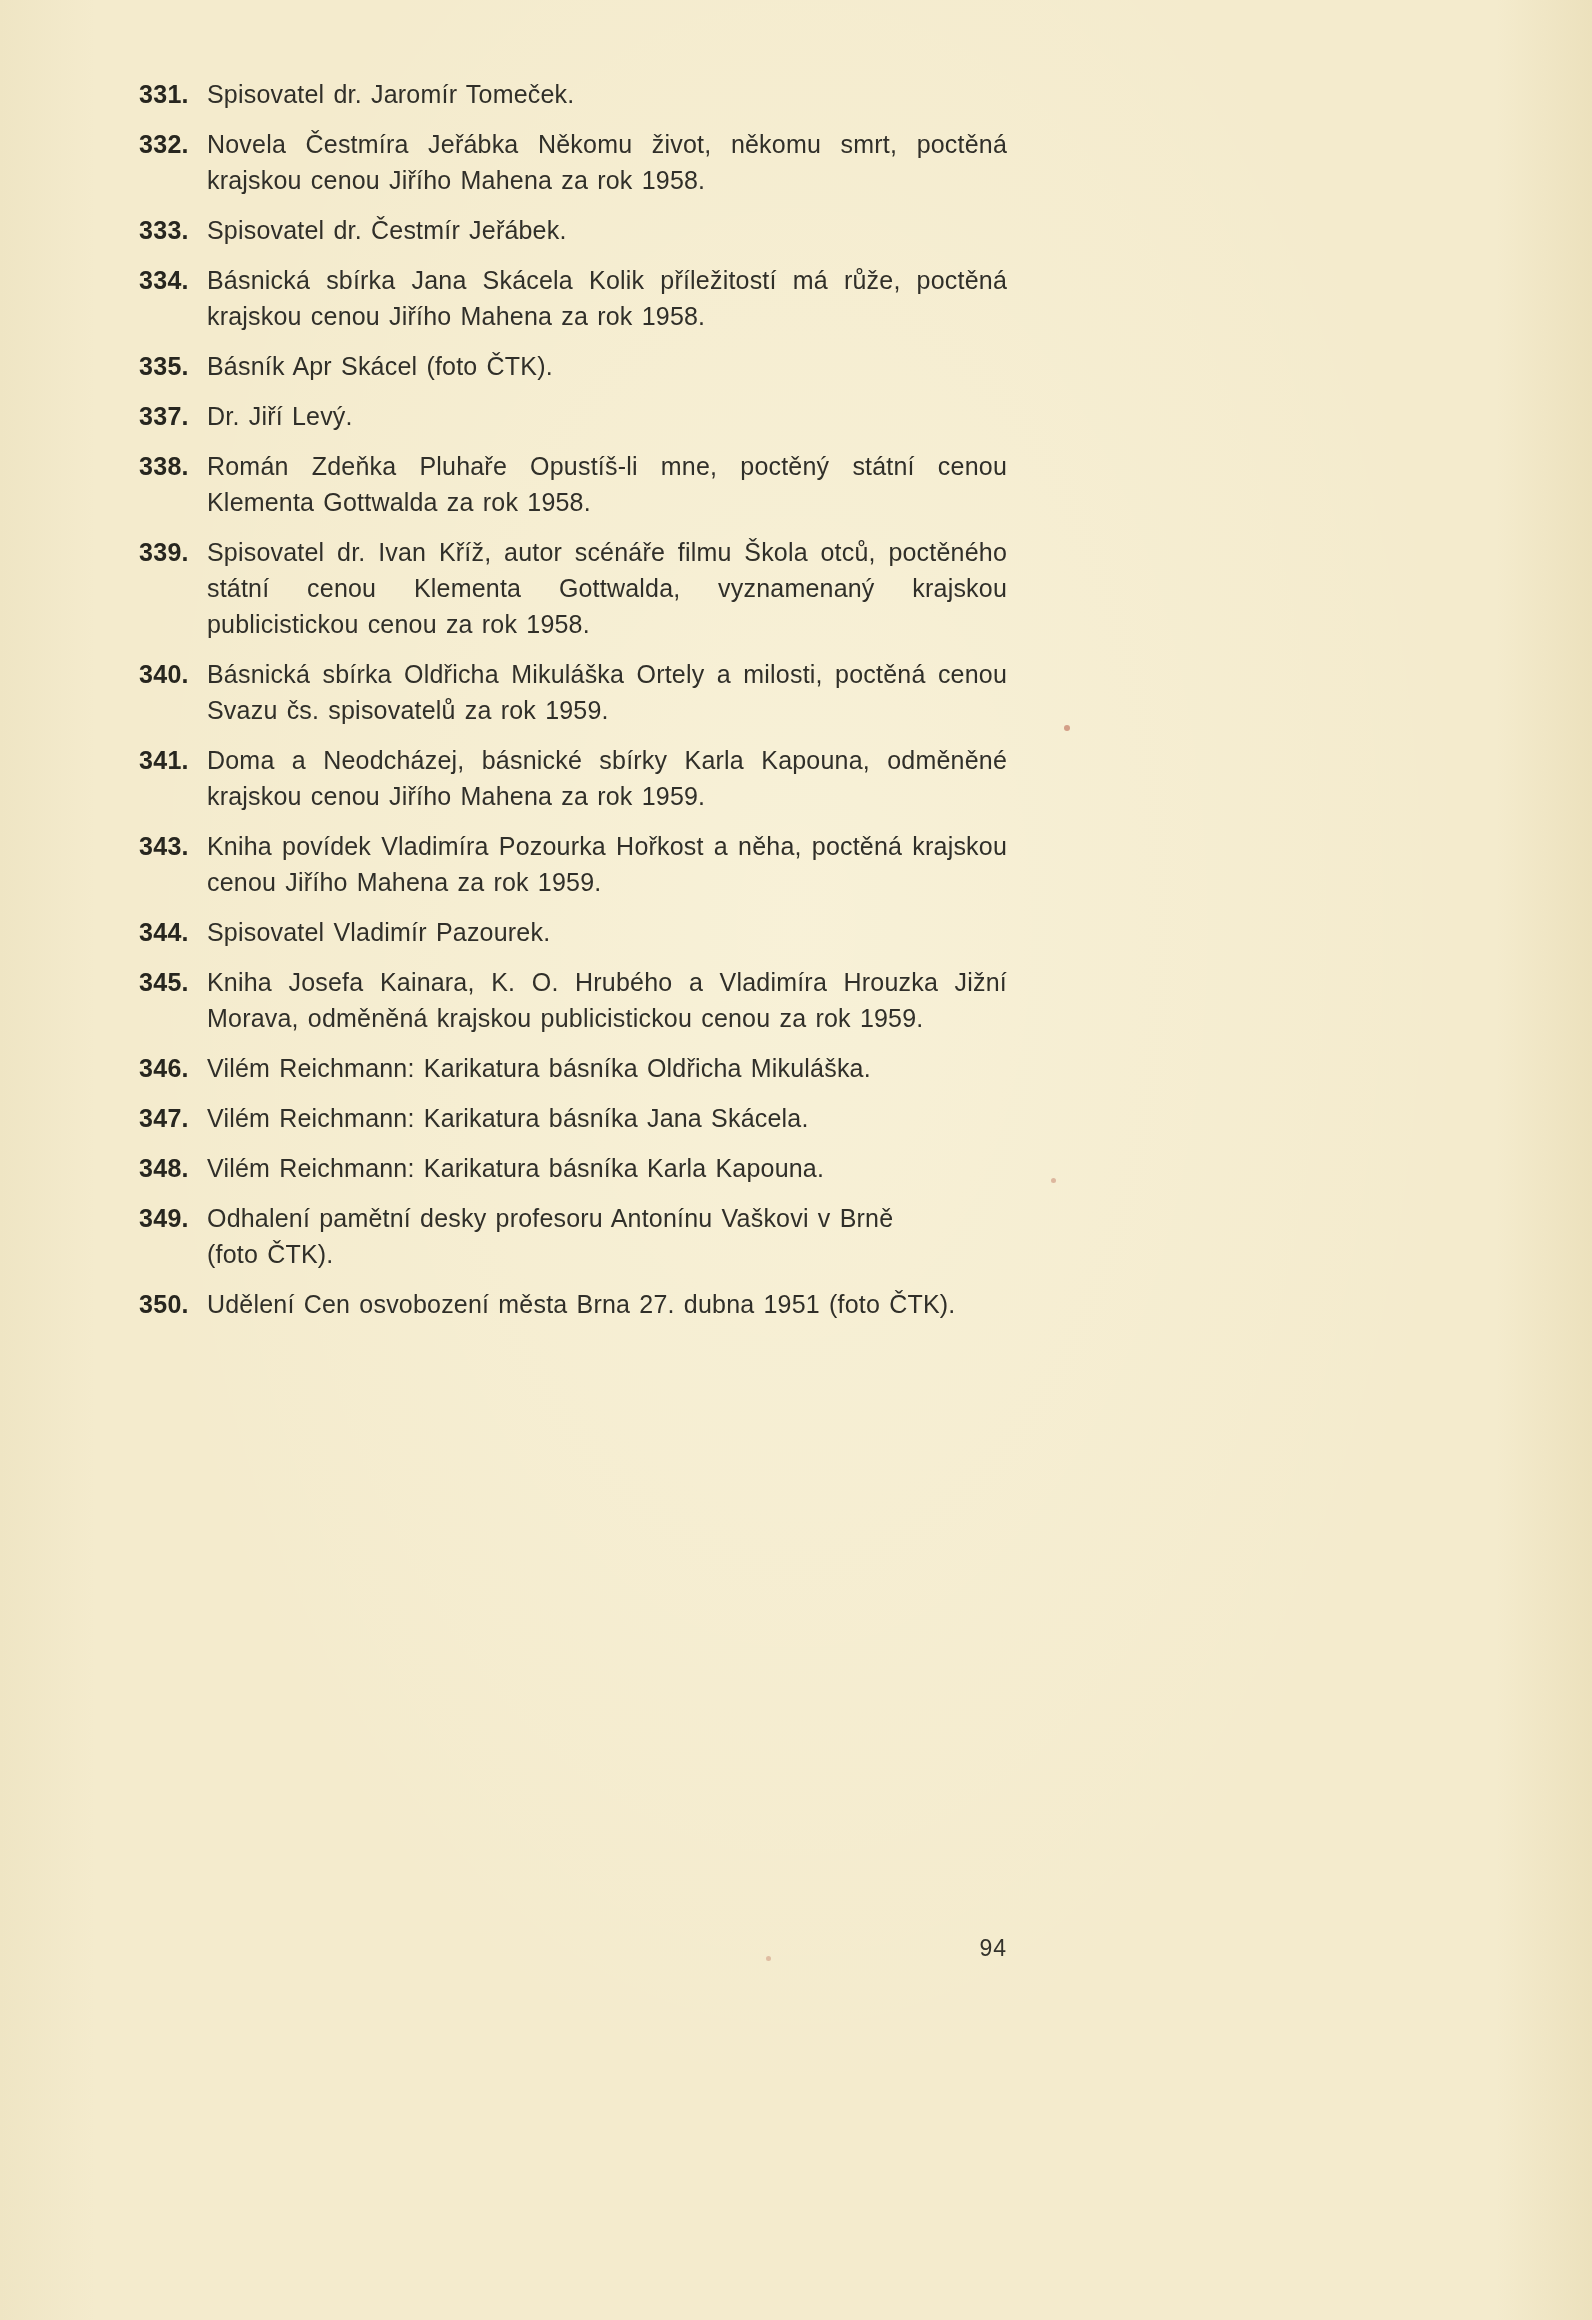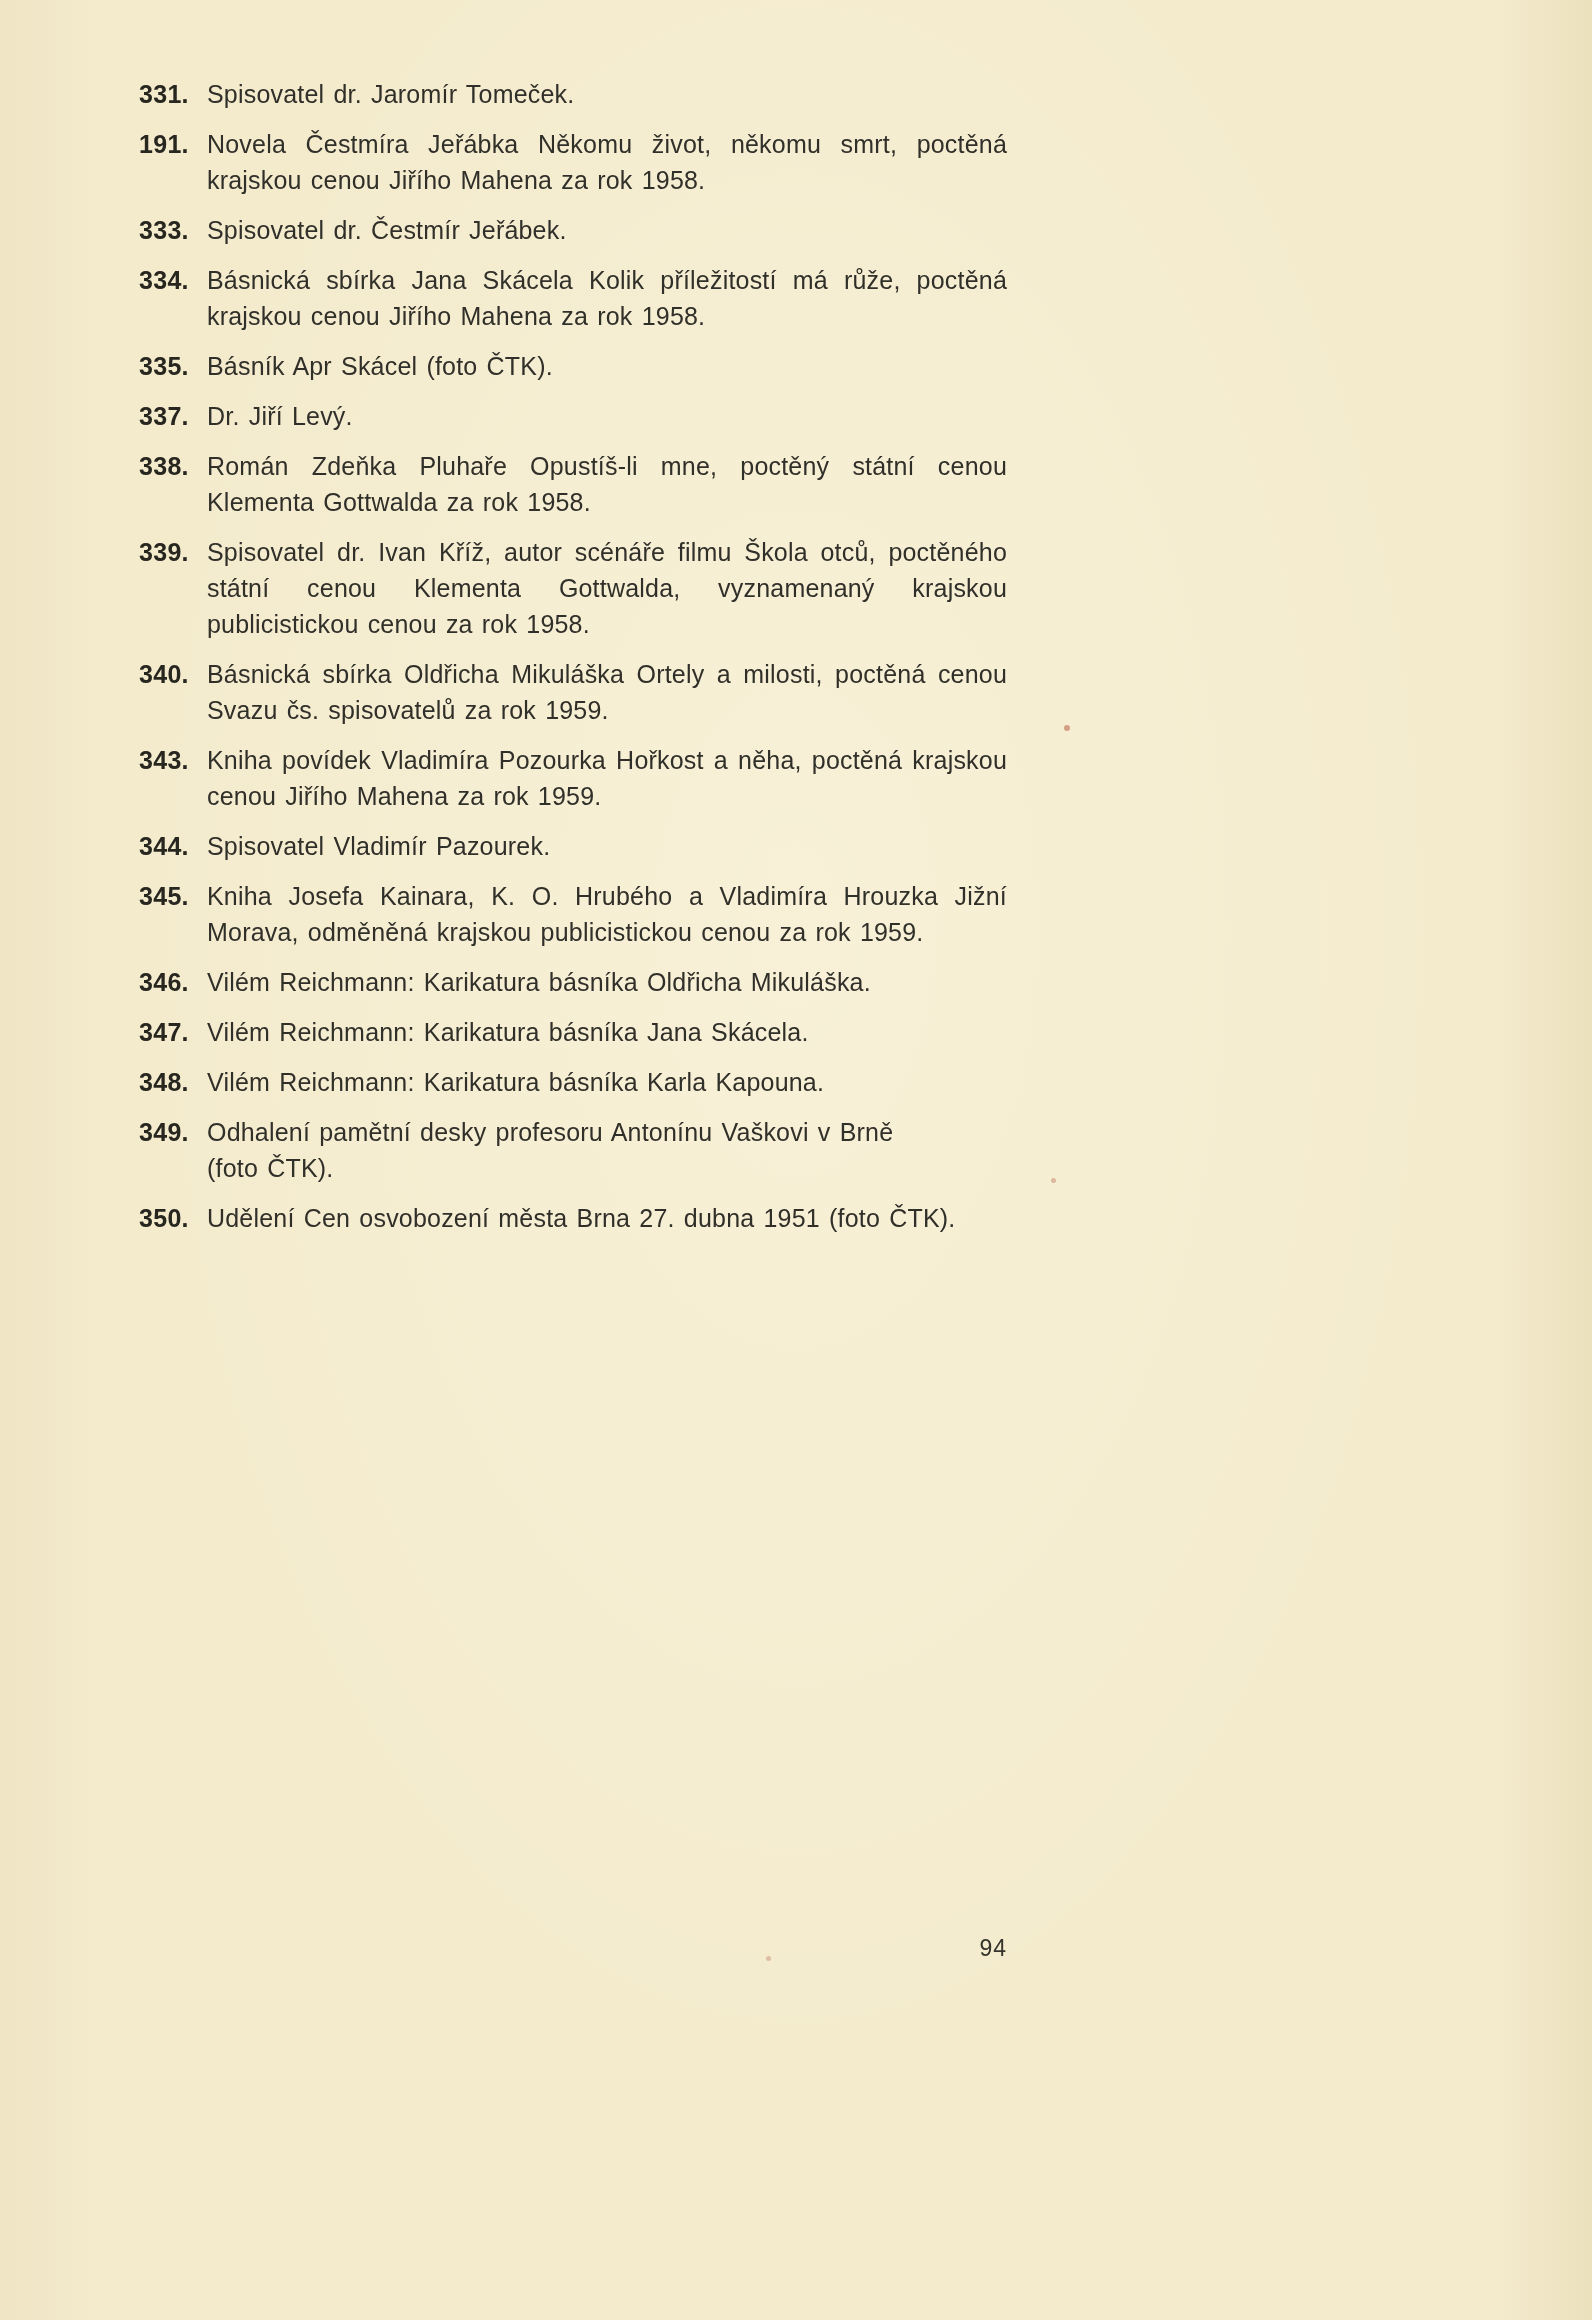--- a/index.html
+++ b/index.html
@@ -78,21 +78,21 @@
   <div class="speck s3"></div>
 
   <div class="entries">
 
     <div class="entry">
       <span class="num">331.</span>
       <span class="txt">Spisovatel dr. Jaromír Tomeček.</span>
     </div>
 
     <div class="entry">
-      <span class="num">191.</span>
+      <span class="num">332.</span>
       <span class="txt">Novela Čestmíra Jeřábka Někomu život, někomu smrt, poctěná krajskou cenou Jiřího Mahena za rok 1958.</span>
     </div>
 
     <div class="entry">
       <span class="num">333.</span>
       <span class="txt">Spisovatel dr. Čestmír Jeřábek.</span>
     </div>
 
     <div class="entry">
       <span class="num">334.</span>
@@ -118,20 +118,24 @@
     <div class="entry">
       <span class="num">339.</span>
       <span class="txt">Spisovatel dr. Ivan Kříž, autor scénáře filmu Škola otců, poctěného státní cenou Klementa Gottwalda, vyznamenaný krajskou publicistickou cenou za rok 1958.</span>
     </div>
 
     <div class="entry">
       <span class="num">340.</span>
       <span class="txt">Básnická sbírka Oldřicha Mikuláška Ortely a milosti, poctěná cenou Svazu čs. spisovatelů za rok 1959.</span>
     </div>
 
+    <div class="entry">
+      <span class="num">341.</span>
+      <span class="txt">Doma a Neodcházej, básnické sbírky Karla Kapouna, odměněné krajskou cenou Jiřího Mahena za rok 1959.</span>
+    </div>
 
 
     <div class="entry">
       <span class="num">343.</span>
       <span class="txt">Kniha povídek Vladimíra Pozourka Hořkost a něha, poctěná krajskou cenou Jiřího Mahena za rok 1959.</span>
     </div>
 
     <div class="entry">
       <span class="num">344.</span>
       <span class="txt">Spisovatel Vladimír Pazourek.</span>

